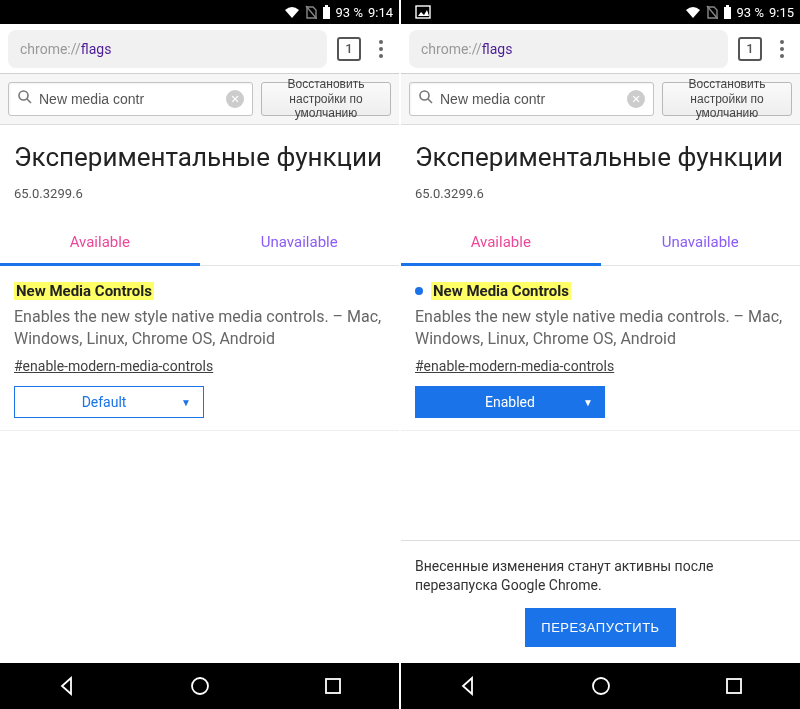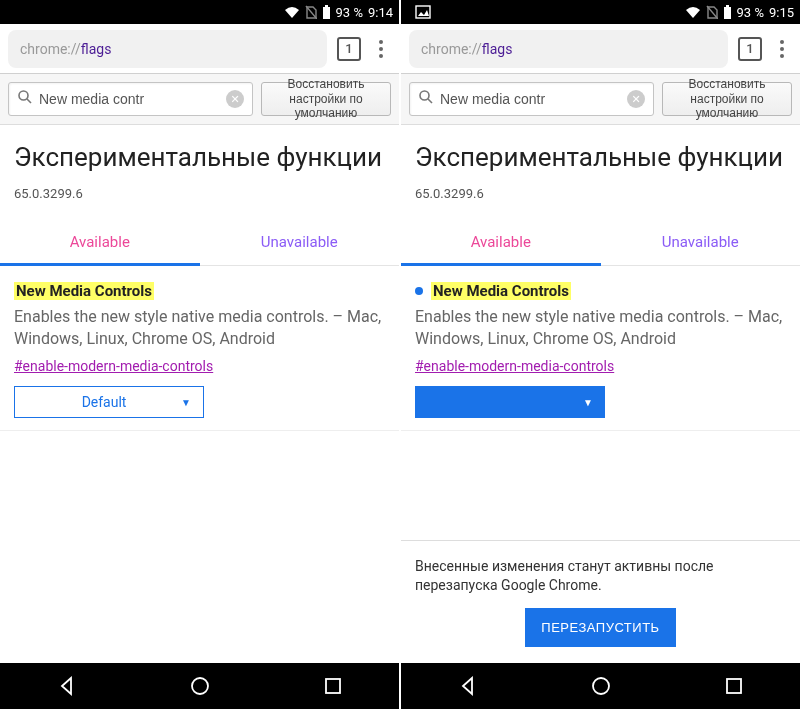--- a/index.html
+++ b/index.html
@@ -25,21 +25,21 @@
 .version { font-size: 13px; color: #555; margin-bottom: 18px; }
 .tabs { display: flex; border-bottom: 1px solid #e4e4e4; }
 .tab { flex: 1; text-align: center; padding: 14px 0; font-size: 15px; color: #ec4899; position: relative; }
 .tab.active::after { content: ""; position: absolute; left: 0; right: 0; bottom: -1px; height: 3px; background: #1a73e8; }
 .tab.inactive { color: #8b5cf6; }
 .flag { padding: 16px 14px 12px 14px; border-bottom: 1px solid #eee; }
 .flag-head { display: flex; align-items: center; gap: 8px; margin-bottom: 6px; }
 .dot { width: 8px; height: 8px; background: #1a73e8; border-radius: 50%; flex-shrink: 0; }
 .flag-title { font-size: 15px; font-weight: 700; background: #ffff66; color: #222; padding: 0 2px; }
 .flag-desc { font-size: 16px; color: #666; line-height: 1.4; margin-bottom: 6px; }
-.flag-link { font-size: 14px; color: #a21caf; text-decoration: underline; margin-bottom: 12px; display: inline-block; }
+.flag-link { font-size: 14px; color: #404040; text-decoration: underline; margin-bottom: 12px; display: inline-block; }
 .select-default { width: 190px; height: 32px; border: 1px solid #1a73e8; color: #1a73e8; background: #fff; display: flex; align-items: center; justify-content: space-between; padding: 0 12px; font-size: 14px; }
 .select-default .arrow, .select-enabled .arrow { font-size: 10px; }
 .select-enabled { width: 190px; height: 32px; background: #1a73e8; color: #fff; display: flex; align-items: center; padding: 0 12px; font-size: 14px; position: relative; }
 .select-enabled .lbl { flex: 1; text-align: center; }
 .select-enabled .arrow { position: absolute; right: 12px; }
 .restart-bar { background: #fff; border-top: 1px solid #ddd; padding: 16px 14px; display: flex; align-items: center; gap: 12px; flex-direction: column; }
 .restart-msg { flex: 1; font-size: 14px; color: #333; line-height: 1.4; }
 .restart-btn { background: #1a73e8; color: #fff; padding: 12px 16px; font-size: 13px; letter-spacing: 0.5px; border: none; }
 .nav-bar { height: 46px; background: #000; display: flex; align-items: center; justify-content: space-around; }
 .nav-bar svg { display: block; }
@@ -211,20 +211,21 @@
         <div class="tab inactive">Unavailable</div>
       </div>
       <div class="flag">
         <div class="flag-head">
           <span class="dot"></span>
           <span class="flag-title">New Media Controls</span>
         </div>
         <div class="flag-desc">Enables the new style native media controls. – Mac, Windows, Linux, Chrome OS, Android</div>
         <a class="flag-link">#enable-modern-media-controls</a>
         <div class="select-enabled">
+          <span class="lbl">Enabled</span>
           <span class="arrow">▼</span>
         </div>
       </div>
     </div>
     <div class="restart-bar">
       <div class="restart-msg">Внесенные изменения станут активны после перезапуска Google Chrome.</div>
       <button class="restart-btn">ПЕРЕЗАПУСТИТЬ</button>
     </div>
   </div>
 

